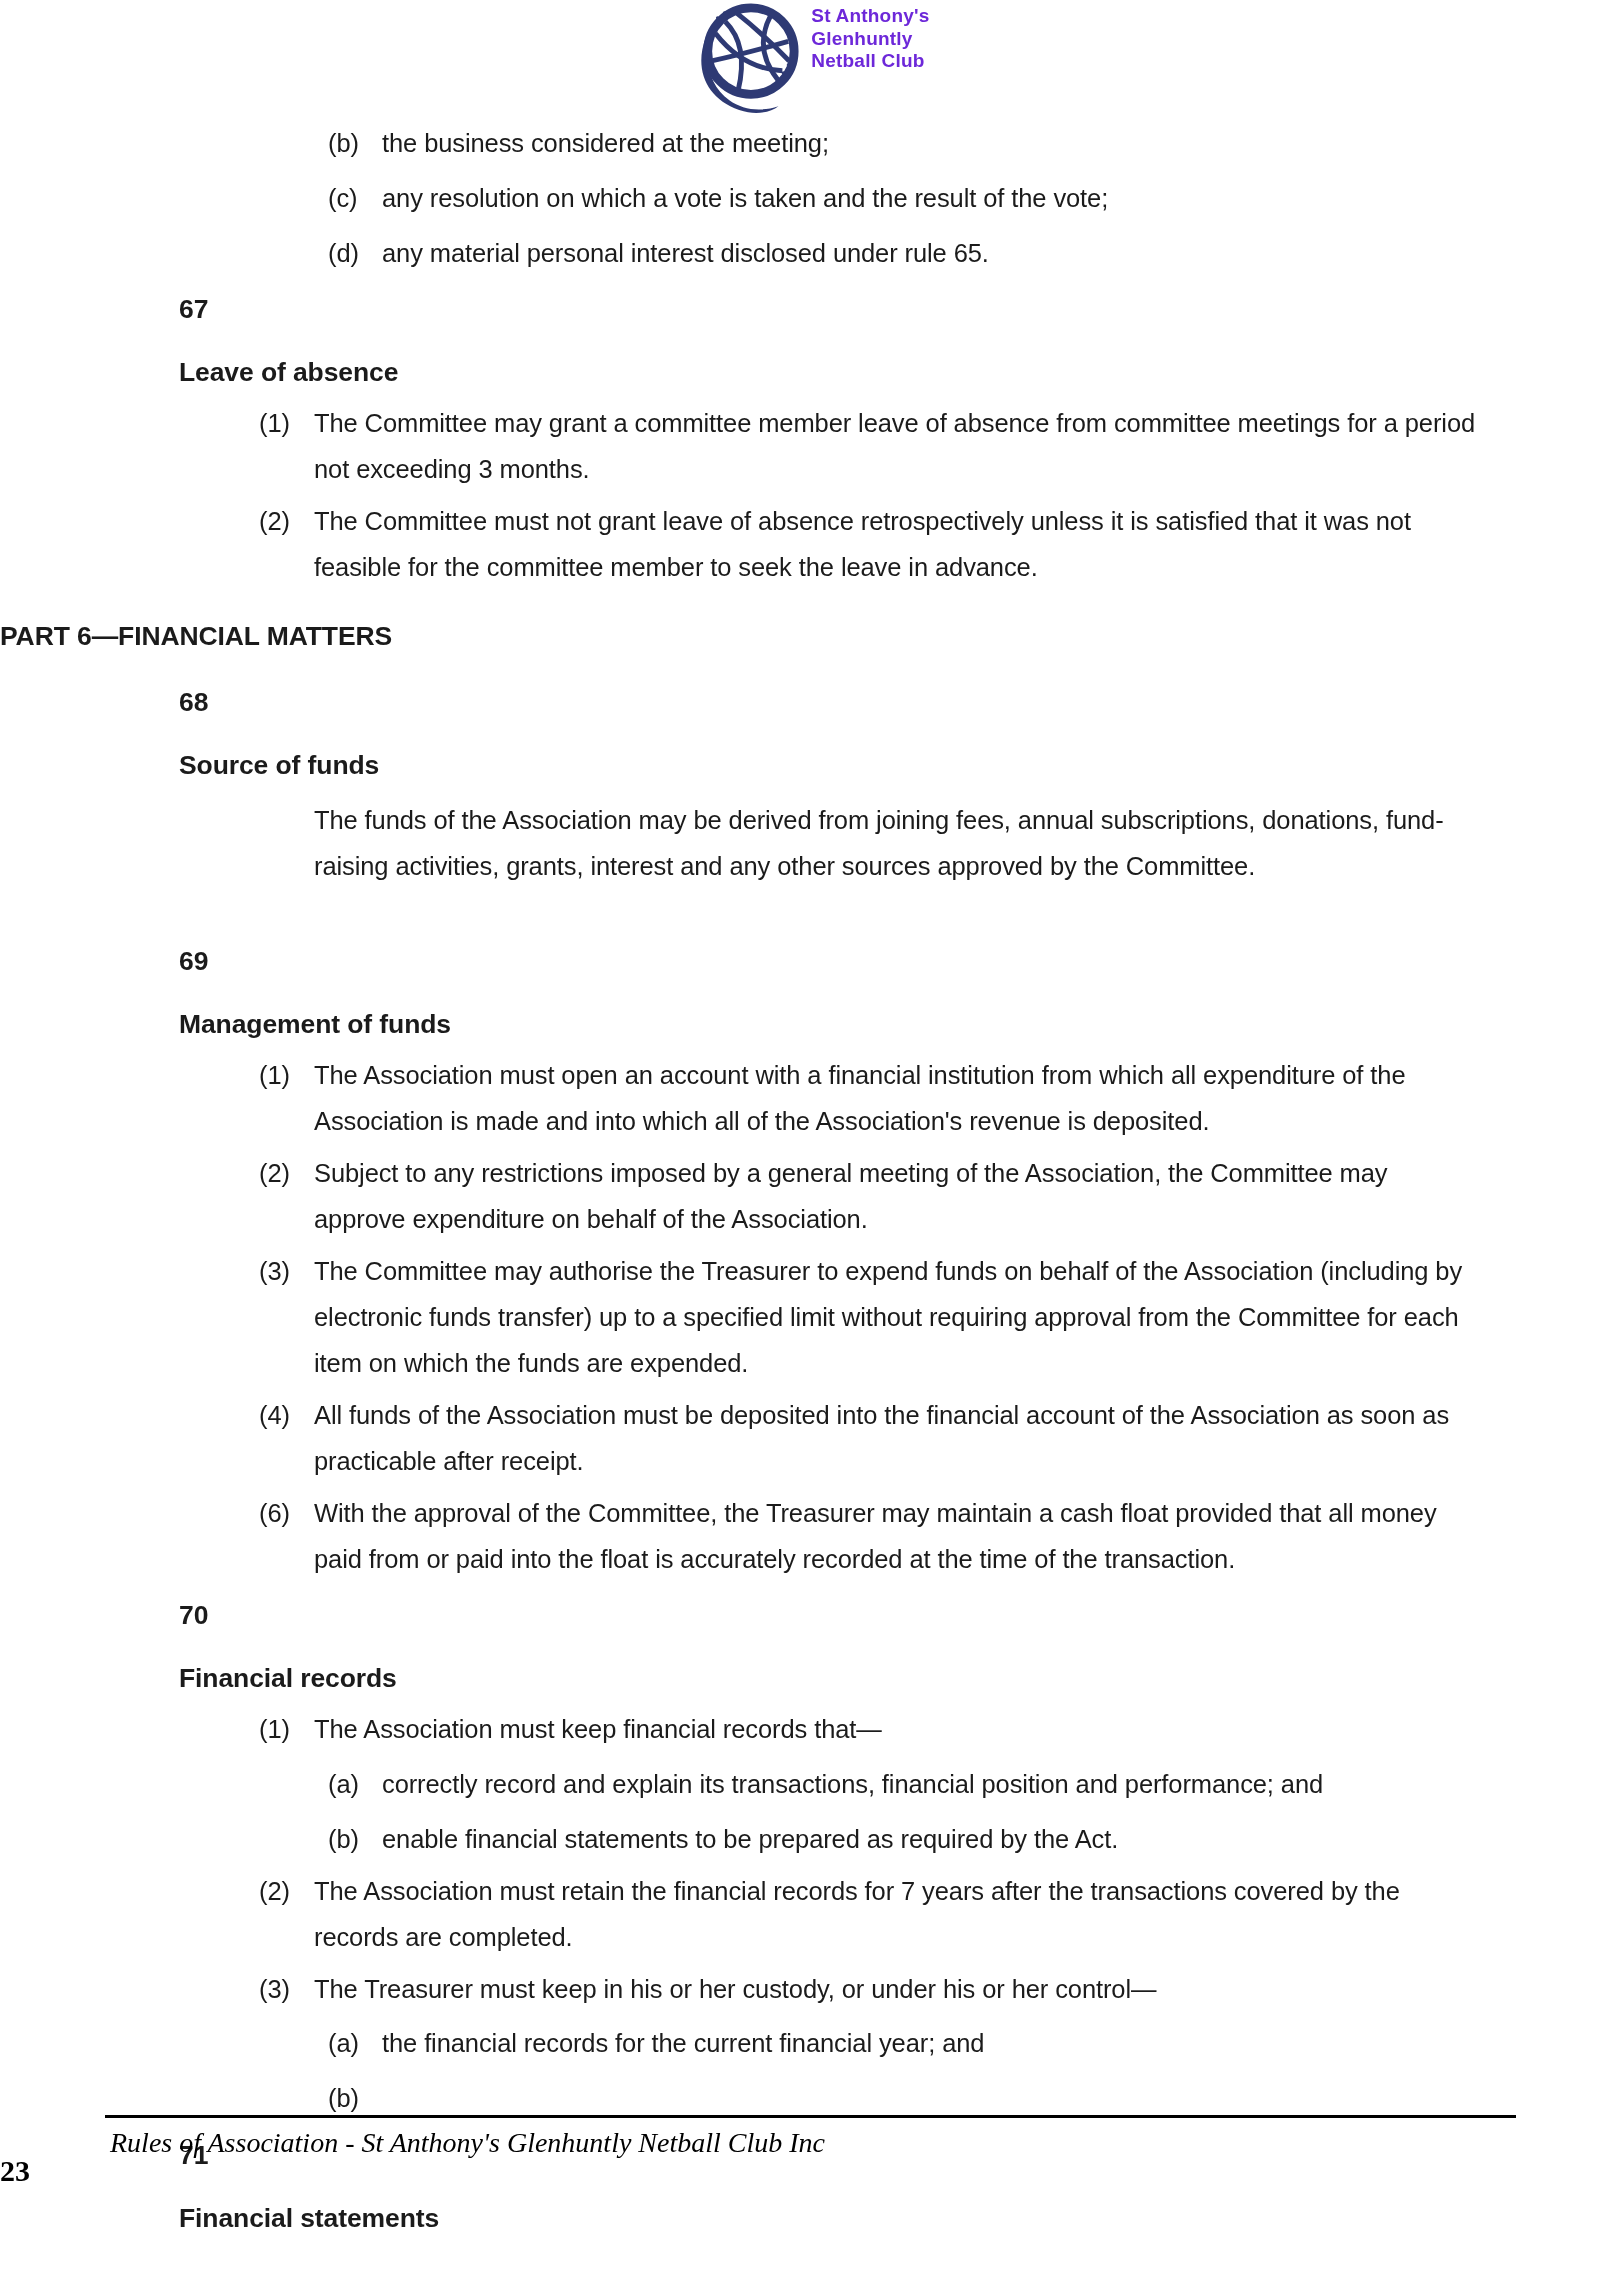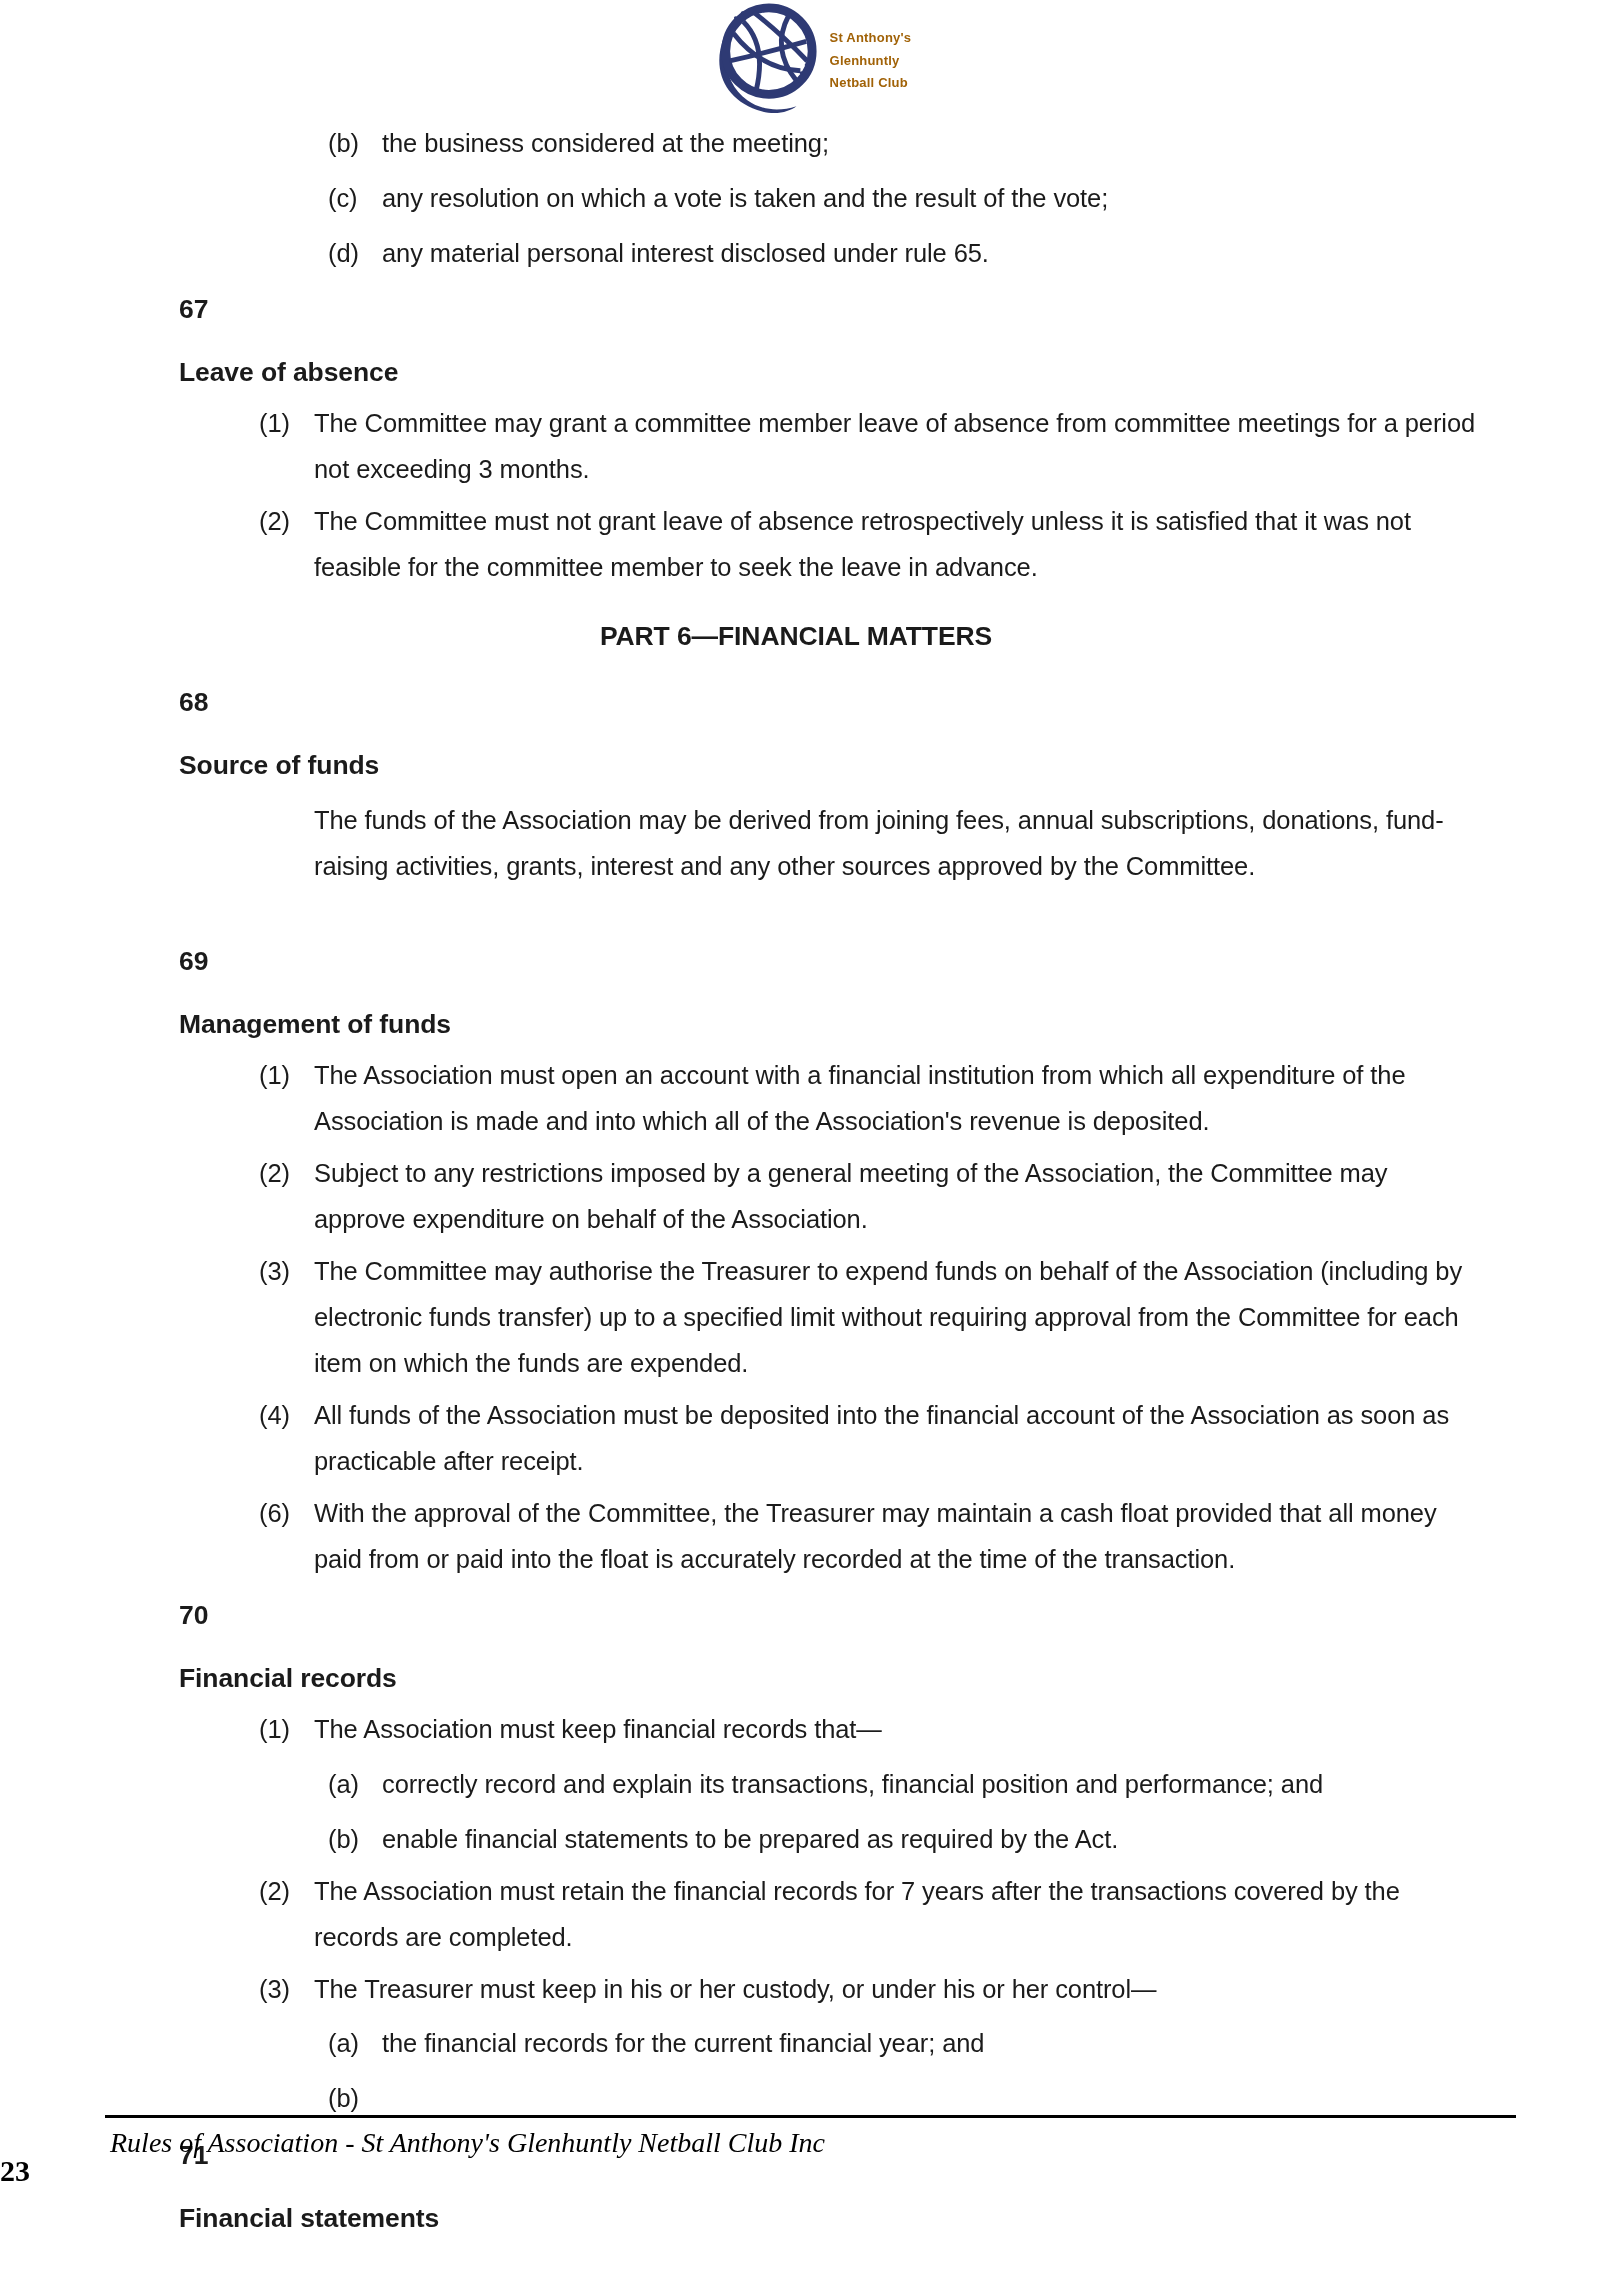--- a/index.html
+++ b/index.html
@@ -12,24 +12,24 @@
     overflow:hidden;
   }
   
   .logo{
     position:absolute;top:0px;left:0;right:0;
     display:flex;justify-content:center;align-items:flex-start;
     gap:9.8px;
   }
   .logo svg{display:block;}
   .logo-text{
-    margin-top:27px;
+    margin-top:5px;
     font-weight:bold;
-    font-size:13px;line-height:22.5px;
-    color:#a16207;
+    font-size:19px;line-height:22.5px;
+    color:#6d28d9;
     letter-spacing:0.2px;
   }
   
   .content{
     position:absolute;top:0;left:0;
     width:1621px;
     padding-top:120px;
     box-sizing:border-box;
     font-size:25.5px;line-height:46px;
     letter-spacing:-0.1px;
@@ -41,21 +41,21 @@
   .sub .txt{width:1083px;}
   
   .item{margin-left:259px;margin-top:5.9px;}
   .item .lbl{flex:0 0 55px;}
   .item .txt{width:1164px;}
   
   .sec{margin-left:179px;margin-top:10.8px;font-weight:bold;font-size:26.5px;flex-direction:column;}
   .sec .num{flex:0 0 63px;}
   
   .part{
-    margin-top:22.5px;text-align:center;font-weight:bold;font-size:26.5px;
+    margin-top:22.5px;text-align:left;font-weight:bold;font-size:26.5px;
     padding-right:29px;
   }
   
   .para{margin-left:314px;margin-top:8.8px;width:1157px;}
   .gap-lg{margin-top:49px;}
   .gap-md{margin-top:20.6px;}
   .gap-head{margin-top:4.9px;}
   
   .footer-rule{
     position:absolute;top:2115px;left:105px;width:1411px;height:0;

